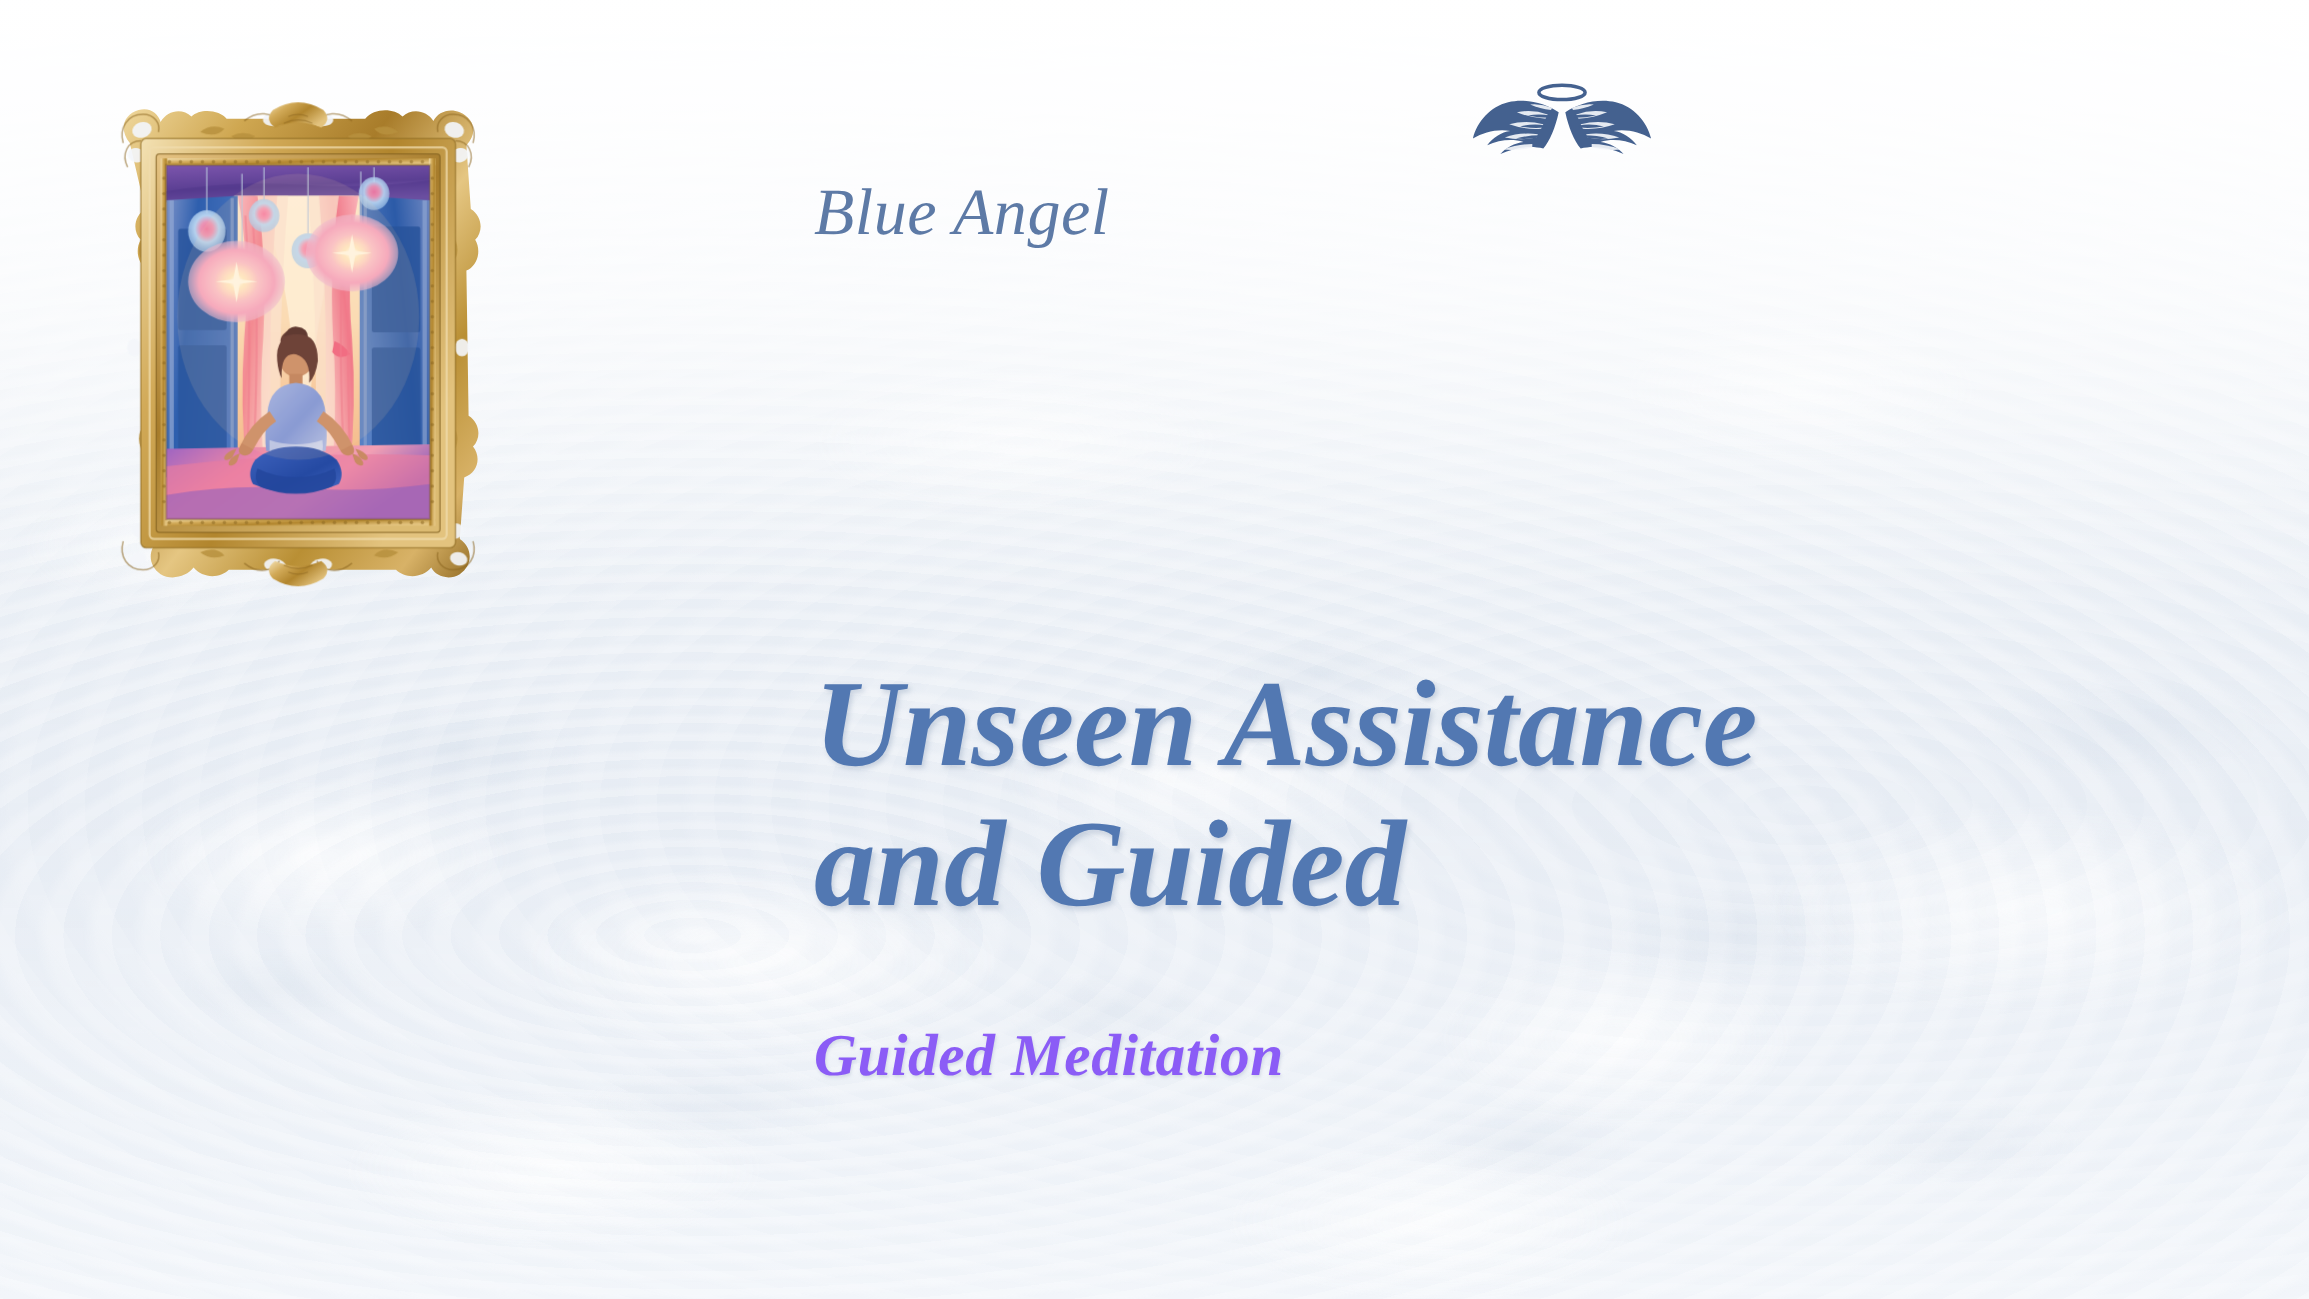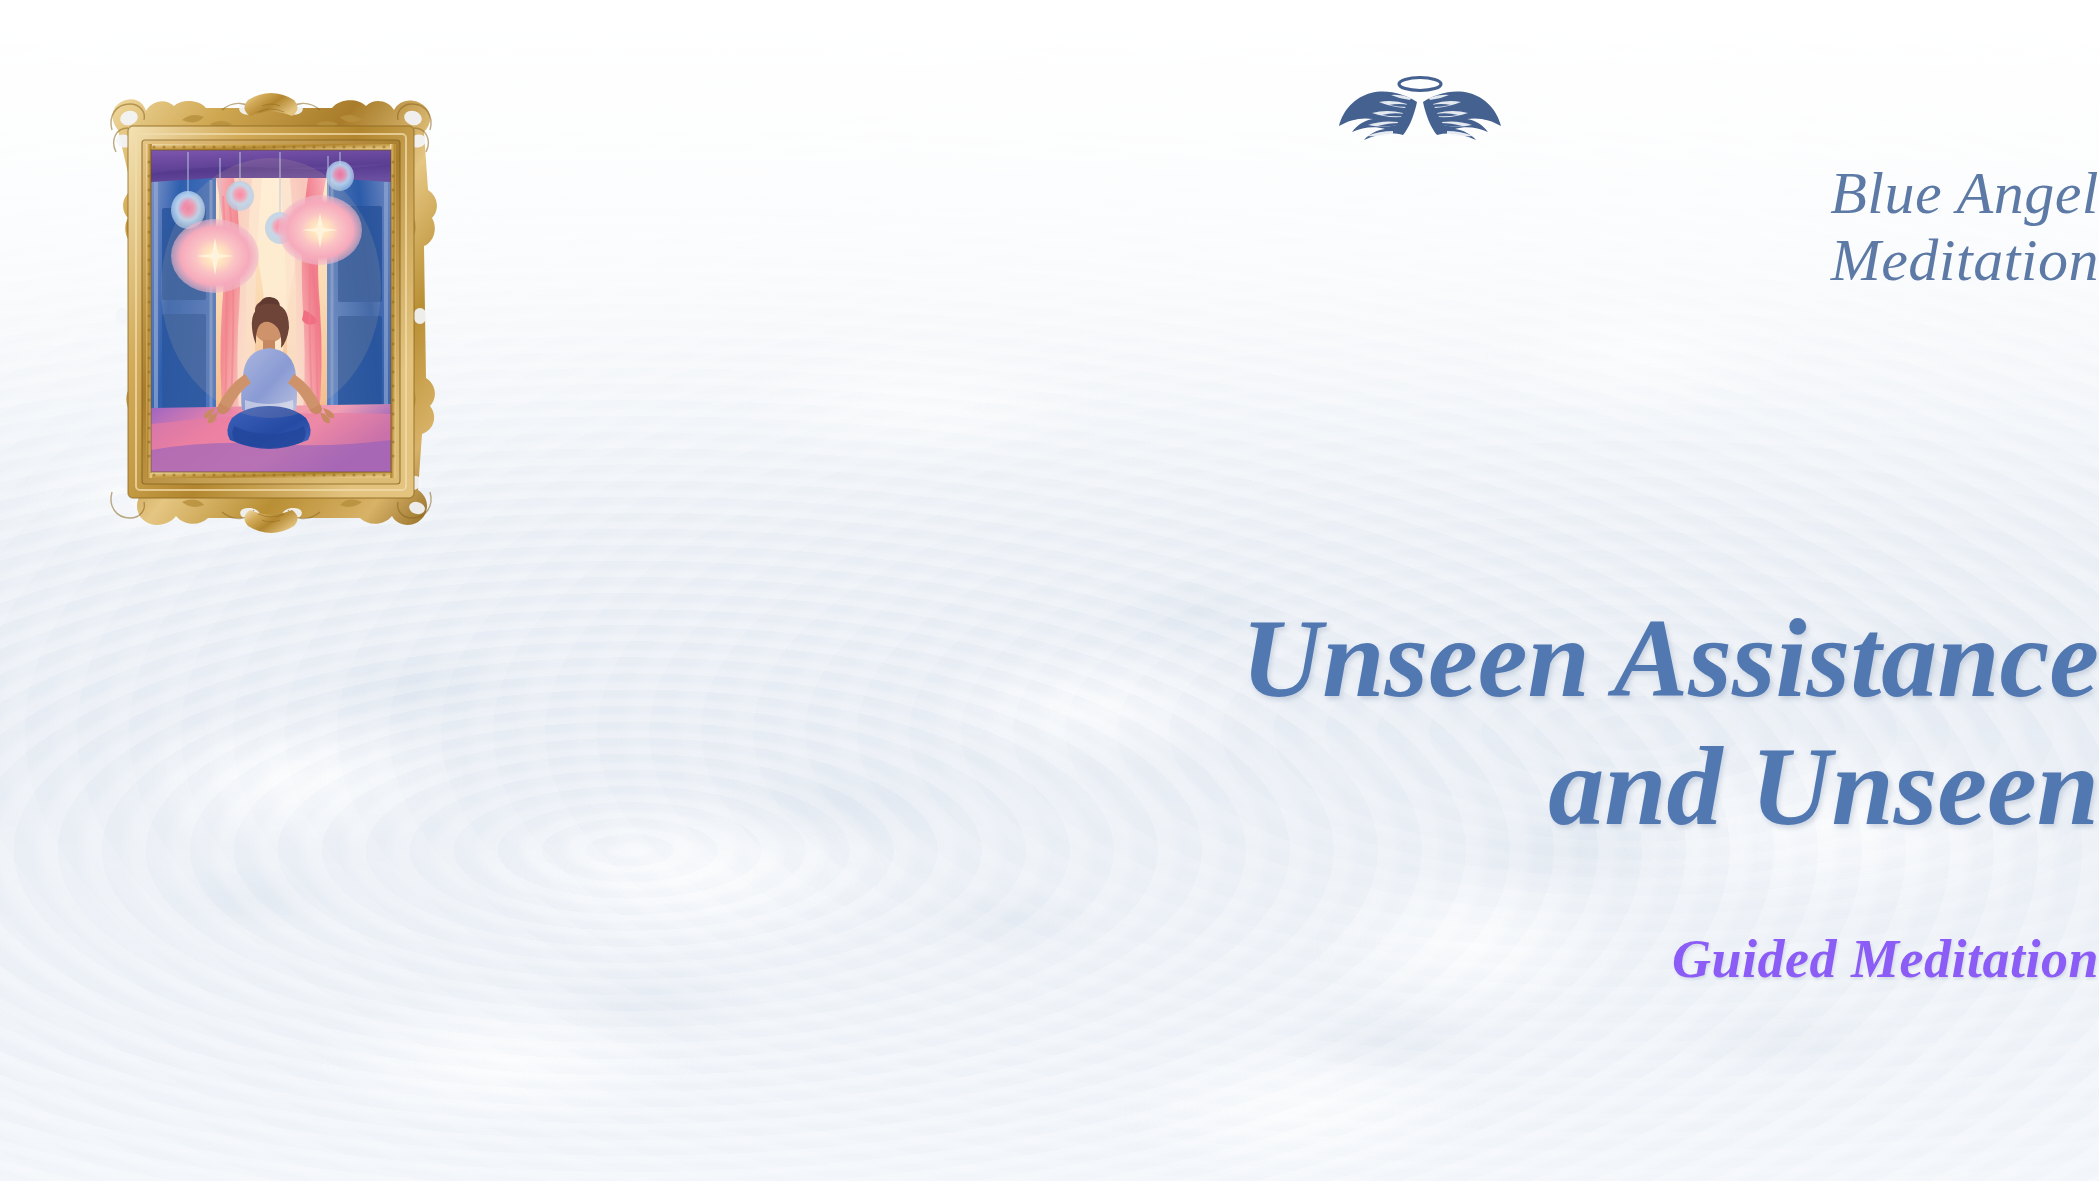--- a/index.html
+++ b/index.html
@@ -88,21 +88,21 @@
   }
   .artwork-svg { display: block; width: 100%; height: 100%; }
 
   
   .content {
     position: absolute;
     left: 740px;
     top: 0;
     width: 1359px;
     height: 1181px;
-    text-align: right;
+    text-align: left;
   }
 
   .logo-wrap {
     position: absolute;
     left: 50%;
     top: 72px;
     transform: translateX(-50%);
     width: 170px;
     height: 72px;
   }
@@ -577,24 +577,23 @@
             <path d="M74,33 q-10,-2 -20,0 q9,2 19,2 Z"></path>
             <path d="M70,42 q-12,-2 -23,1 q11,2 22,1 Z"></path>
             <path d="M65,51 q-12,0 -22,3 q11,1 21,-1 Z"></path>
           </g>
         </g>
       </svg>
     </div>
 
     <div class="brand">
       <span class="brand-line">Blue Angel</span>
-      <span class="brand-line">Meditation</span>
     </div>
 
     <h1 class="headline">
       <span class="hl-line">Unseen Assistance</span>
-      <span class="hl-line">and Unseen</span>
+      <span class="hl-line">and Guided</span>
     </h1>
 
     <div class="subtitle">Guided Meditation</div>
 
   </div>
 </div>
 
 </body></html>

